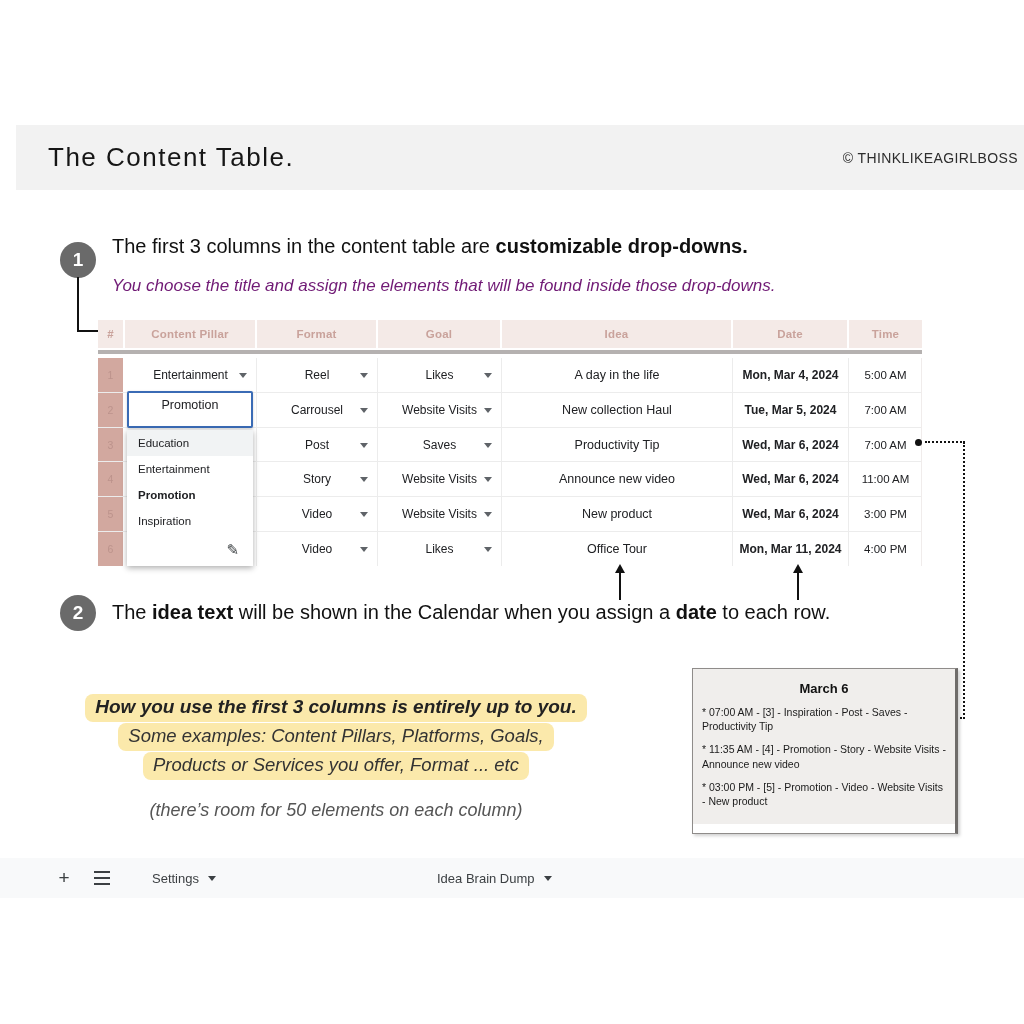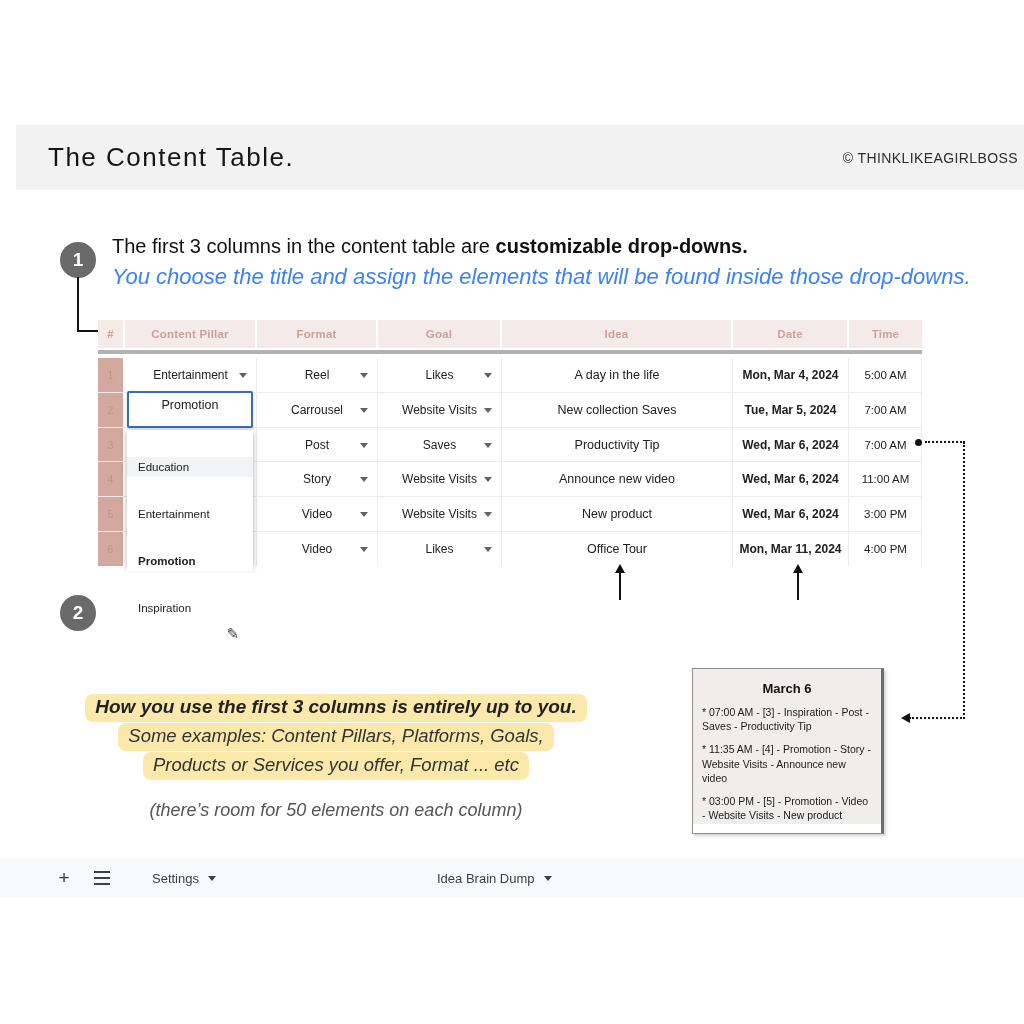--- a/index.html
+++ b/index.html
@@ -11,21 +11,21 @@
                 display:flex; align-items:center; justify-content:space-between; padding:0 22px 0 32px; }
   .page-title { font-size:26px; letter-spacing:1.5px; color:#161616; font-weight:400; }
   .copyright  { font-size:14px; letter-spacing:0.4px; color:#2d2d2d; }
 
   
   .badge { position:absolute; width:36px; height:36px; border-radius:50%; background:#6a6a6a; color:#fff;
            display:flex; align-items:center; justify-content:center; font-size:19px; font-weight:700; }
   .step1-text { position:absolute; left:112px; top:235px; width:860px; }
   .step1-line1 { font-size:20px; color:#111; }
   .step1-line1 b { font-weight:700; }
-  .step1-line2 { font-size:22px; font-style:italic; color:#3b82f6; margin-top:6px; }
+  .step1-line2 { font-size:17px; font-style:italic; color:#701a75; margin-top:18px; }
   .step2-text { position:absolute; left:112px; top:601px; width:880px; font-size:20px; color:#111; }
   .step2-text b { font-weight:700; }
 
   
   .conn1-v { position:absolute; left:77px; top:277px; width:2px; height:55px; background:#111; }
   .conn1-h { position:absolute; left:77px; top:330px; width:58px; height:2px; background:#111; }
   .conn1-arrow { position:absolute; left:134px; top:326px; width:0; height:0;
                  border-left:9px solid #111; border-top:5px solid transparent; border-bottom:5px solid transparent; }
 
   
@@ -44,21 +44,21 @@
   .cell.time { font-size:11.5px; }
   .dd-arrow { position:absolute; right:9px; top:50%; margin-top:-2px; width:0; height:0;
               border-left:4px solid transparent; border-right:4px solid transparent; border-top:5px solid #5f6368; }
 
   
   .dd-editor { position:absolute; left:127px; top:391px; width:126px; height:37px; background:#fff;
                border:2px solid #3a6bb5; border-radius:2px; text-align:center; font-size:12.5px; color:#202124;
                padding-top:5px; box-shadow:0 1px 3px rgba(0,0,0,0.18); }
   .dd-menu { position:absolute; left:127px; top:430px; width:126px; height:136px; background:#fff;
              box-shadow:0 2px 6px rgba(0,0,0,0.32); }
-  .dd-item { height:20px; display:flex; align-items:center; padding-left:11px; font-size:11.5px; color:#202124; background:#fff;margin-top:27px; }
+  .dd-item { height:26px; display:flex; align-items:center; padding-left:11px; font-size:11.5px; color:#202124; background:#fff; }
   .dd-item.hover { background:#f1f3f4; }
   .dd-item.bold { font-weight:700; }
   .dd-edit-row { height:32px; display:flex; align-items:center; justify-content:flex-end; padding-right:14px; }
   .pencil { font-size:15px; color:#3c4043; transform:rotate(0deg); }
 
   
   .up-arrow { position:absolute; width:2px; height:28px; background:#111; }
   .up-arrow::before { content:""; position:absolute; top:-8px; left:-4px; width:0; height:0;
                       border-left:5px solid transparent; border-right:5px solid transparent; border-bottom:9px solid #111; }
 
@@ -73,21 +73,21 @@
   
   .highlight-wrap { position:absolute; left:58px; top:694px; width:556px; text-align:center; }
   .hl-line { margin-bottom:1px; }
   .hl-line span { display:inline-block; background:#fbe9ab; border-radius:8px; padding:2px 10px 4px; }
   .hl-1 span { font-size:19px; font-weight:700; font-style:italic; color:#222; }
   .hl-2 span, .hl-3 span { font-size:18.5px; font-style:italic; color:#333; }
   .room-note { position:absolute; left:58px; top:800px; width:556px; text-align:center;
                font-size:18px; font-style:italic; color:#555; }
 
   
-  .cal-card { position:absolute; left:692px; top:668px; width:192px; height:166px; background:#f0eeec;
+  .cal-card { position:absolute; left:692px; top:668px; width:266px; height:166px; background:#f0eeec;
               border:1px solid #8f8c8a; border-right:3px solid #6f6c6a; box-shadow:2px 2px 3px rgba(0,0,0,0.18); overflow:hidden; }
   .cal-title { text-align:center; font-size:13px; font-weight:700; color:#111; margin-top:12px; }
   .cal-entry { font-size:10.5px; line-height:1.35; color:#1b1b1b; margin:9px 8px 0 9px; }
   .cal-cut { position:absolute; left:0; bottom:0; width:100%; height:9px; background:#fff; }
 
   
   .sheet-bar { position:absolute; left:0; top:858px; width:1024px; height:40px; background:#f8f9fa; }
   .plus-btn { position:absolute; left:50px; top:0; width:28px; height:40px; display:flex; align-items:center; justify-content:center;
               font-size:19px; color:#3c4043; }
   .burger { position:absolute; left:94px; top:13px; width:16px; height:14px; display:flex; flex-direction:column; justify-content:space-between; }
@@ -156,21 +156,21 @@
         <div class="cell num">2</div>
         <div class="cell"></div>
         <div class="cell">
             <span>Carrousel</span>
             <i class="dd-arrow"></i>
           </div>
         <div class="cell">
             <span>Website Visits</span>
             <i class="dd-arrow"></i>
           </div>
-        <div class="cell idea">New collection Saves</div>
+        <div class="cell idea">New collection Haul</div>
         <div class="cell date">Tue, Mar 5, 2024</div>
         <div class="cell time" style="border-right:none;">7:00 AM</div>
       </div>
 
       <div class="trow">
         <div class="cell num">3</div>
         <div class="cell"></div>
         <div class="cell">
             <span>Post</span>
             <i class="dd-arrow"></i>
@@ -246,20 +246,21 @@
       <span class="pencil">✎</span>
     </div>
   </div>
 
   <div class="up-arrow" style="left:619px; top:572px;"></div>
   <div class="up-arrow" style="left:797px; top:572px;"></div>
 
   <div class="badge" style="left:60px; top:595px;">
     <span>2</span>
   </div>
+  <div class="step2-text"><span>The </span><b>idea text</b><span> will be shown in the Calendar when you assign a </span><b>date</b><span> to each row.</span></div>
 
   <div class="dot"></div>
   <div class="dotted-h1"></div>
   <div class="dotted-v"></div>
   <div class="dotted-h2"></div>
   <div class="dotted-arrow"></div>
 
   <div class="highlight-wrap">
     <div class="hl-line hl-1"><span>How you use the first 3 columns is entirely up to you.</span></div>
     <div class="hl-line hl-2"><span>Some examples: Content Pillars, Platforms, Goals,</span></div>

